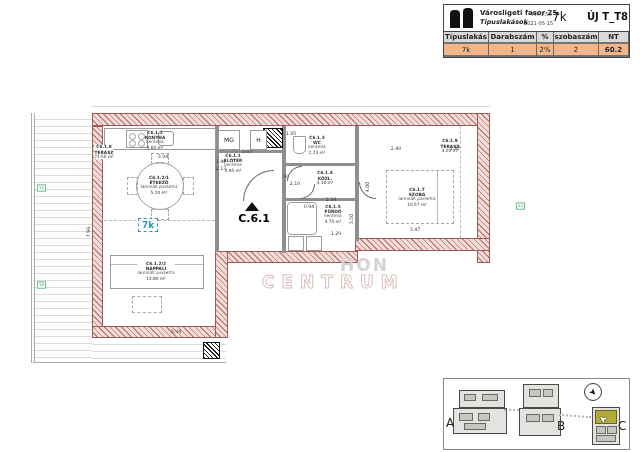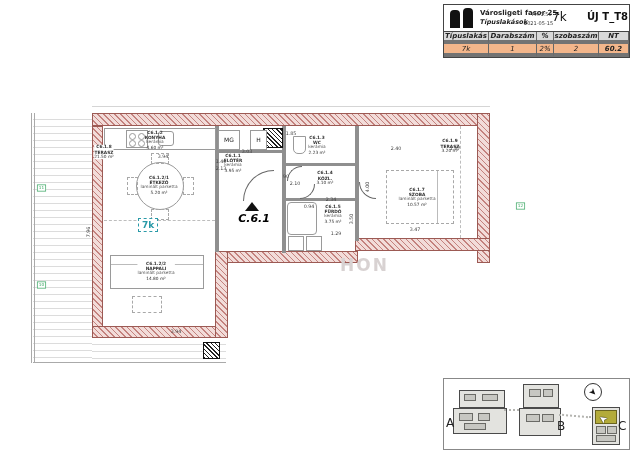--- a/index.html
+++ b/index.html
@@ -24,43 +24,43 @@
   .dimv{transform:translate(-50%,-50%) rotate(-90deg) scale(.8);}
   .furn{border:1px solid #9a9a9a;background:#fff;}
   .dashf{border:1px dashed #a8a8a8;background:transparent;}
   .attic{border-top:1px dashed #bdbdbd;}
   .atticv{border-left:1px dashed #bdbdbd;}
   .greenmark{border:1px solid #35a45f;color:#35a45f;font-size:6px;line-height:7px;
              text-align:center;transform:scale(.7);background:#fff;}
   
   .tri-up{width:0;height:0;border-left:7px solid transparent;border-right:7px solid transparent;
           border-bottom:9px solid #111;}
-  .unitlabel{font-weight:bold;font-size:11px;color:#000;transform:translate(-50%,-50%);font-style:italic;}
+  .unitlabel{font-weight:bold;font-size:11px;color:#000;transform:translate(-50%,-50%);}
   .badge7k{color:#2a9aa8;border:1px dashed #2a9aa8;font-weight:bold;font-size:9px;
            padding:0 3px;line-height:12px;background:#fff;}
   
   .wm-oc{font-size:62px;font-weight:bold;color:transparent;-webkit-text-stroke:2px #d8d2d2;
          letter-spacing:-2px;}
   .wm-frag{font-size:17px;font-weight:bold;color:#d8d2d2;letter-spacing:2px;}
   .wm-centrum{font-size:17px;font-weight:bold;color:transparent;-webkit-text-stroke:1px #dcc0bd;
               letter-spacing:7px;}
   
   #titleblock{left:443px;top:4px;width:185px;height:52px;border:1px solid #444;background:#fff;}
   .tb-project{font-size:7px;font-weight:bold;}
   .tb-scale{font-size:5px;color:#333;}
   .tb-sub{font-size:6.5px;font-weight:bold;}
   .tb-date{font-size:5px;color:#333;}
   .tb-7k{font-size:12px;color:#111;}
   .tb-code{font-size:10px;font-weight:600;color:#111;}
   .tower{background:#111;border-radius:4px 4px 0 0;}
   #tbtable{left:0px;top:26px;width:185px;height:26px;display:grid;
            grid-template-columns:45px 48px 17px 45px 30px;grid-template-rows:12px 13px;
            border-top:1px solid #444;}
-  #tbtable .cell{border-right:1px solid #666;border-bottom:4px solid #737373;
-                 display:flex;align-items:center;justify-content:center;font-size:7px;font-style:italic;}
+  #tbtable .cell{border-right:1px solid #666;border-bottom:2px solid #737373;
+                 display:flex;align-items:center;justify-content:center;font-size:7px;}
   #tbtable .hcell{background:#d9d9d9;font-weight:bold;}
   #tbtable .dcell{background:#f3b68b;}
   #tbtable .ntcell{font-weight:bold;}
   
   #siteplan{left:443px;top:378px;width:185px;height:70px;border:1px solid #888;background:#fff;}
   .bldg{background:#e3e3df;border:1px solid #4a4a4a;}
   .bdetail{background:#c7c7c2;border:1px solid #6a6a66;}
   .bldg-label{font-size:12px;color:#222;}
   .compass{width:16px;height:16px;border:1.5px solid #333;border-radius:50%;
            display:flex;align-items:center;justify-content:center;}
@@ -171,20 +171,21 @@
     <div class="abs" style="left:287px;top:76px;width:14px;height:14px;border-left:1px solid #666;border-top:1px solid #666;border-radius:100% 0 0 0;"></div>
     <div class="abs" style="left:300px;top:94px;width:14px;height:14px;border-right:1px solid #666;border-bottom:1px solid #666;border-radius:0 0 100% 0;"></div>
     <div class="abs" style="left:359px;top:92px;width:16px;height:16px;border-left:1px solid #666;border-bottom:1px solid #666;border-radius:0 0 0 100%;"></div>
 
     <div class="abs tri-up" style="left:245px;top:112px;"></div>
     <div class="abs unitlabel" style="left:254px;top:128px;">C.6.1</div>
 
     <div class="abs badge7k" style="left:138px;top:128px;">7k</div>
 
     <div class="abs wm-frag" style="left:340px;top:165px;">HON</div>
+    <div class="abs wm-centrum" style="left:262px;top:182px;">CENTRUM</div>
 
     <div class="abs rlabel" style="left:233px;top:73px;">
       <span class="rid">C6.1.1</span>
       <span class="rname">ELŐTÉR</span>
       <span class="rfloor">kerámia</span>
       <span class="rarea">3.95 m²</span>
     </div>
     <div class="abs rlabel" style="left:155px;top:50px;">
       <span class="rid">C6.1.2</span>
       <span class="rname">KONYHA</span>

